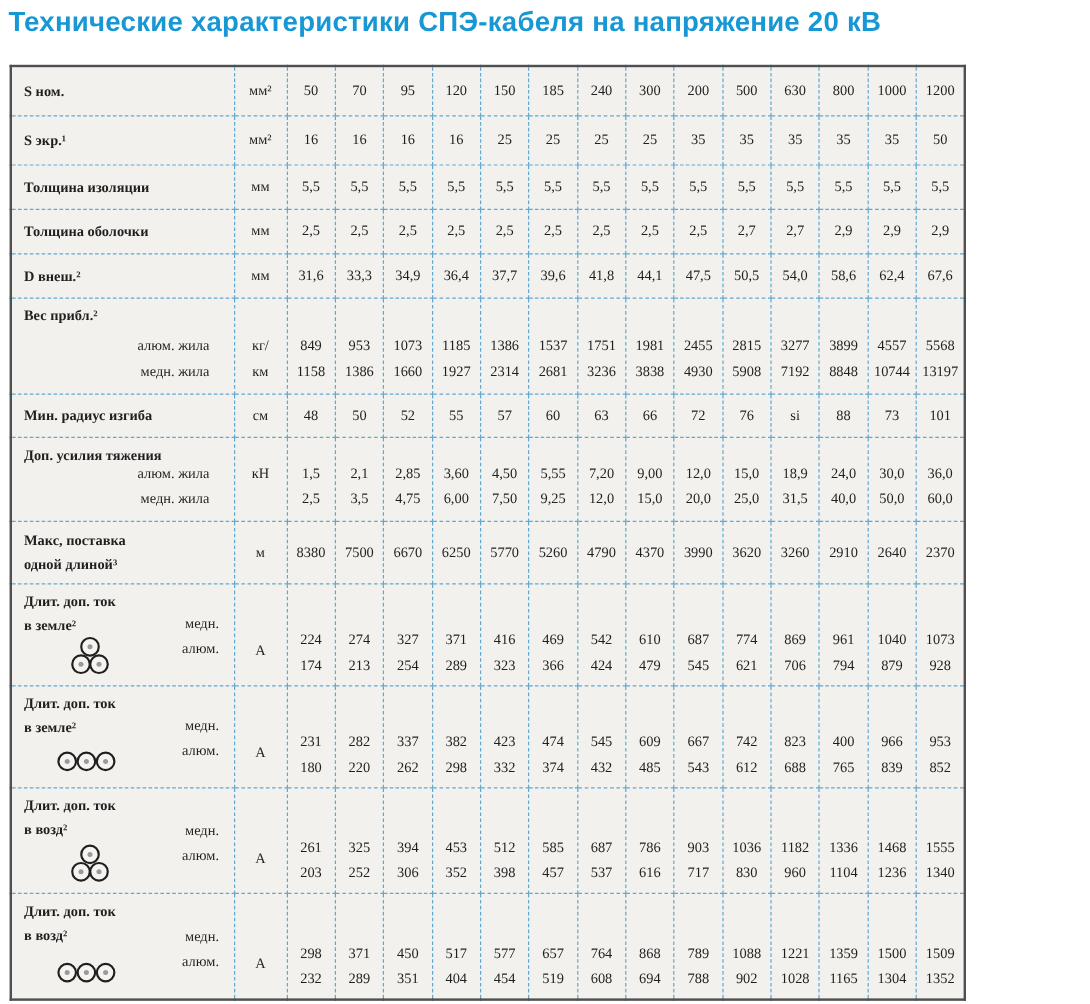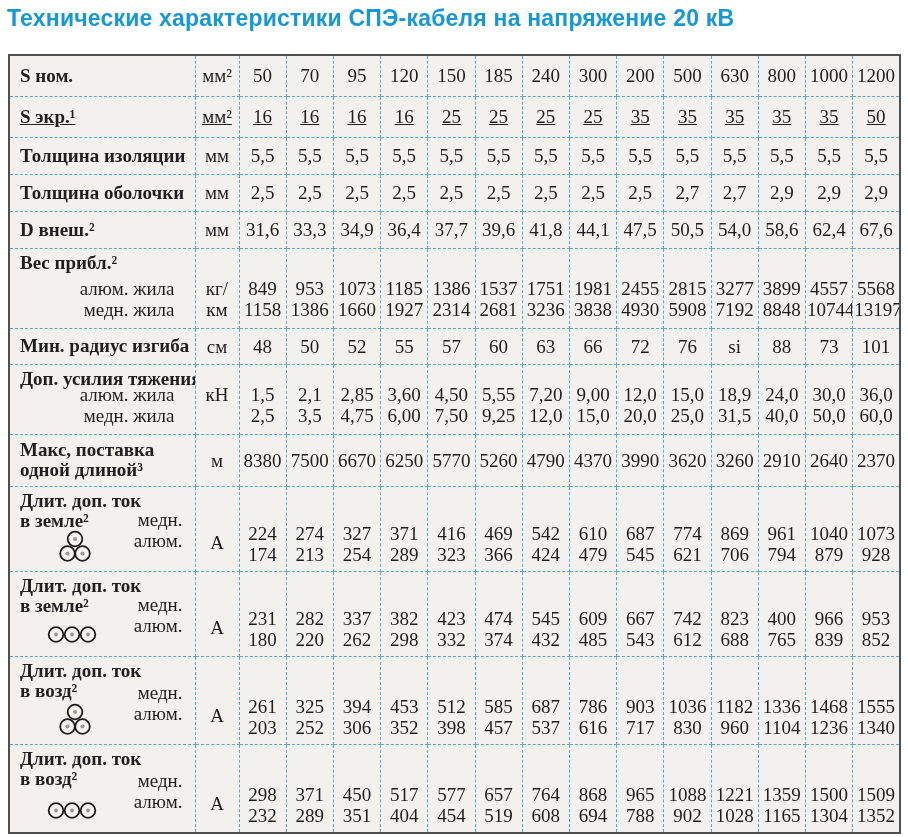--- a/index.html
+++ b/index.html
@@ -15,24 +15,24 @@
     width:908px;height:837px;background:#ffffff;overflow:hidden;
     font-family:"Liberation Serif","DejaVu Serif",serif;color:var(--ink);
   }
   .page-title{
     font-family:"Liberation Sans","DejaVu Sans",sans-serif;
     font-weight:bold;font-size:23px;color:var(--accent);
     margin:5px 0 0 7px;letter-spacing:0.2px;
   }
   table.cable{
     table-layout:fixed;border-collapse:collapse;
-    width:893px;margin:22px 0 0 8px;
+    width:797px;margin:22px 0 0 8px;
     background:var(--table-bg);
     border:2px solid var(--outer);
-    font-size:19px;
+    font-size:12px;
   }
   col.c-label{width:186px;}
   col.c-unit{width:44px;}
   td{
     border:1px dashed var(--dash);
     text-align:center;vertical-align:middle;
     padding:1px;overflow:hidden;
   }
   td.label-cell{
     text-align:left;padding-left:10px;font-weight:bold;
@@ -126,21 +126,21 @@
         <td class="value-cell">
           <div class="v-line">800</div>
         </td>
         <td class="value-cell">
           <div class="v-line">1000</div>
         </td>
         <td class="value-cell">
           <div class="v-line">1200</div>
         </td>
       </tr>
-      <tr class="rt-simple" style="height: 41px; text-decoration: underline;">
+      <tr class="rt-simple" style="height: 41px;">
         <td class="label-cell">
           <div class="p-line">S экр.¹</div>
         </td>
         <td class="unit-cell">
           <div class="unit-line">мм²</div>
         </td>
         <td class="value-cell">
           <div class="v-line">16</div>
         </td>
         <td class="value-cell">
@@ -857,21 +857,21 @@
         </td>
         <td class="value-cell">
           <div class="v-line">764</div>
           <div class="v-line">608</div>
         </td>
         <td class="value-cell">
           <div class="v-line">868</div>
           <div class="v-line">694</div>
         </td>
         <td class="value-cell">
-          <div class="v-line">965</div>
+          <div class="v-line">789</div>
           <div class="v-line">788</div>
         </td>
         <td class="value-cell">
           <div class="v-line">1088</div>
           <div class="v-line">902</div>
         </td>
         <td class="value-cell">
           <div class="v-line">1221</div>
           <div class="v-line">1028</div>
         </td>

